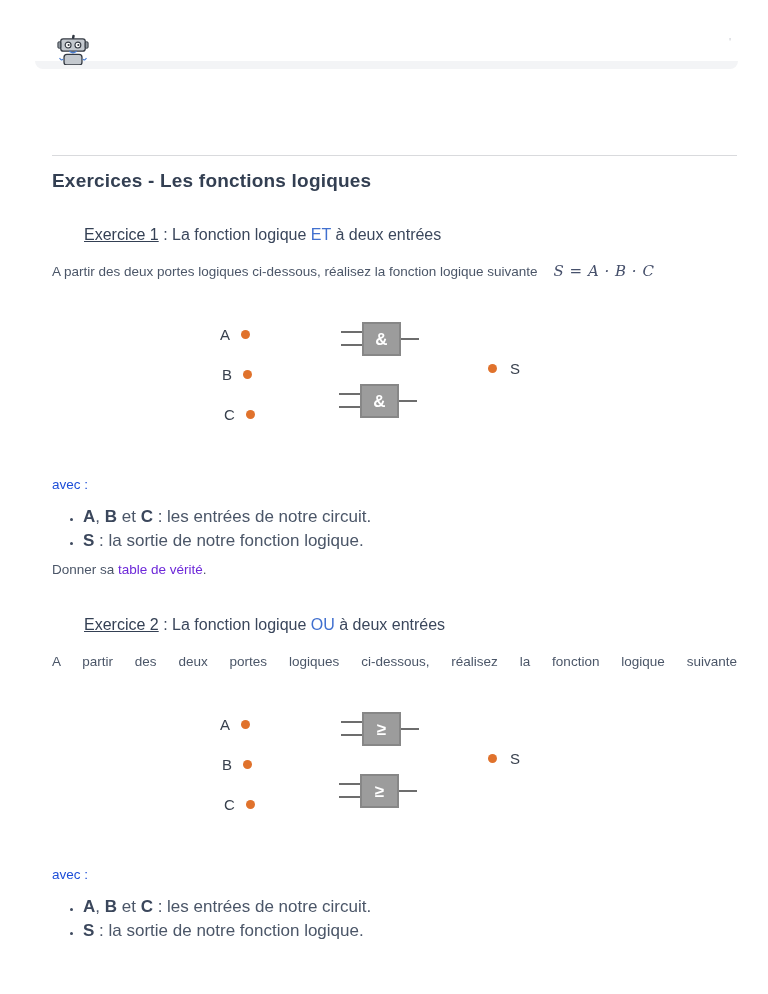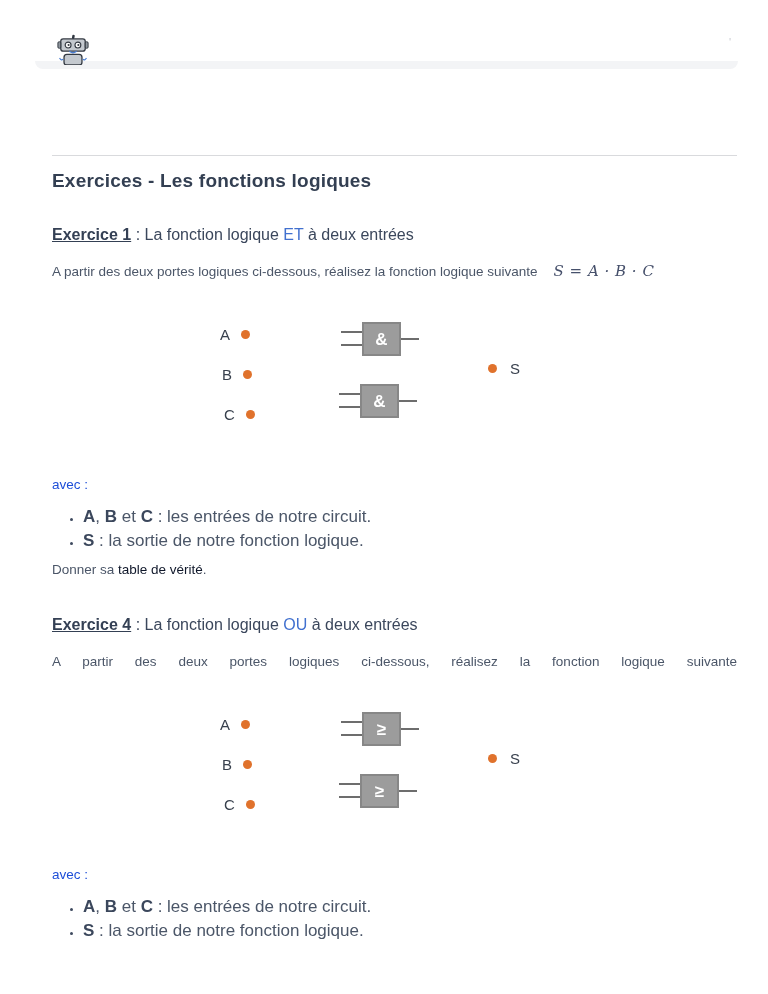--- a/index.html
+++ b/index.html
@@ -24,21 +24,21 @@
   
   .content { position:absolute; inset:0; padding:0 31px 0 52px; }
   .hr { margin-top:155px; border-top:1px solid #d9dadd; }
 
   h1.page-title {
     margin-top:13px; font-size:19px; line-height:24px; font-weight:bold;
     color:#333f52; letter-spacing:.2px;
   }
 
   .exh { margin-top:31px; font-size:16px; line-height:22px; color:#3b475c; font-weight:normal; }
-  .exh .exlabel { font-weight:bold; text-decoration:underline; color:#34405  4; color:#344054; }
+  .exh .exlabel { font-weight:normal; text-decoration:underline; color:#34405  4; color:#344054;margin-left:32px; }
   .kw { color:#4170cf; text-decoration:none; cursor:pointer; }
 
   p.intro { margin-top:15px; font-size:13.5px; line-height:21px; color:#4b5668; }
   .jline { text-align:justify; text-align-last:justify; }
   .math {
     font-family:"DejaVu Serif", serif; font-style:italic;
     font-size:15px; color:#46506b; letter-spacing:.5px; white-space:nowrap;
   }
   .fx-inline { margin-left:16px; }
   .fx-block { display:block; margin-top:4px; }
@@ -69,21 +69,21 @@
   }
   .gate-box .sym { color:#ffffff; font-size:17px; font-weight:bold; line-height:1; }
 
   
   .avec { margin-top:43px; font-size:13.5px; color:#1d4ed8; }
   ul.props { margin-top:13px; list-style:disc; padding-left:31px; color:#3e4a5f; }
   ul.props li { font-size:17px; line-height:24px; color:#4b5668; }
   ul.props li::marker { color:#3e4a5f; font-size:11px; }
   .b { font-weight:bold; color:#3b475c; }
   .outro { margin-top:9px; font-size:13.5px; color:#4b5668; }
-  .link { color:#0f172a; text-decoration:none; cursor:pointer; }
+  .link { color:#6d28d9; text-decoration:none; cursor:pointer; }
   .mt-ex2 { margin-top:37px; }
 </style>
 </head>
 <body>
 
 <div class="page">
 
   <div class="card-tail"></div>
   <div class="robot">
     <svg viewBox="0 0 40 38" width="34" height="31" aria-hidden="true">
@@ -149,21 +149,21 @@
 
     <p class="avec">avec :</p>
 
     <ul class="props">
       <li><span class="b">A</span><span>, </span><span class="b">B</span><span> et </span><span class="b">C</span><span> : les entrées de notre circuit.</span></li>
       <li><span class="b">S</span><span> : la sortie de notre fonction logique.</span></li>
     </ul>
 
     <p class="outro"><span>Donner sa </span><a class="link">table de vérité</a><span>.</span></p>
 
-    <h2 class="exh mt-ex2"><span class="exlabel">Exercice 4</span><span> : La fonction logique </span><span class="kw">OU</span><span> à deux entrées</span></h2>
+    <h2 class="exh mt-ex2"><span class="exlabel">Exercice 2</span><span> : La fonction logique </span><span class="kw">OU</span><span> à deux entrées</span></h2>
 
     <p class="intro">
         <span class="jline" style="display:block">A partir des deux portes logiques ci-dessous, réalisez la fonction logique suivante</span>
       </p>
 
     <div class="diagram">
       <div class="in-row row-a">
         <span class="lbl">A</span>
         <span class="dot"></span>
       </div>

